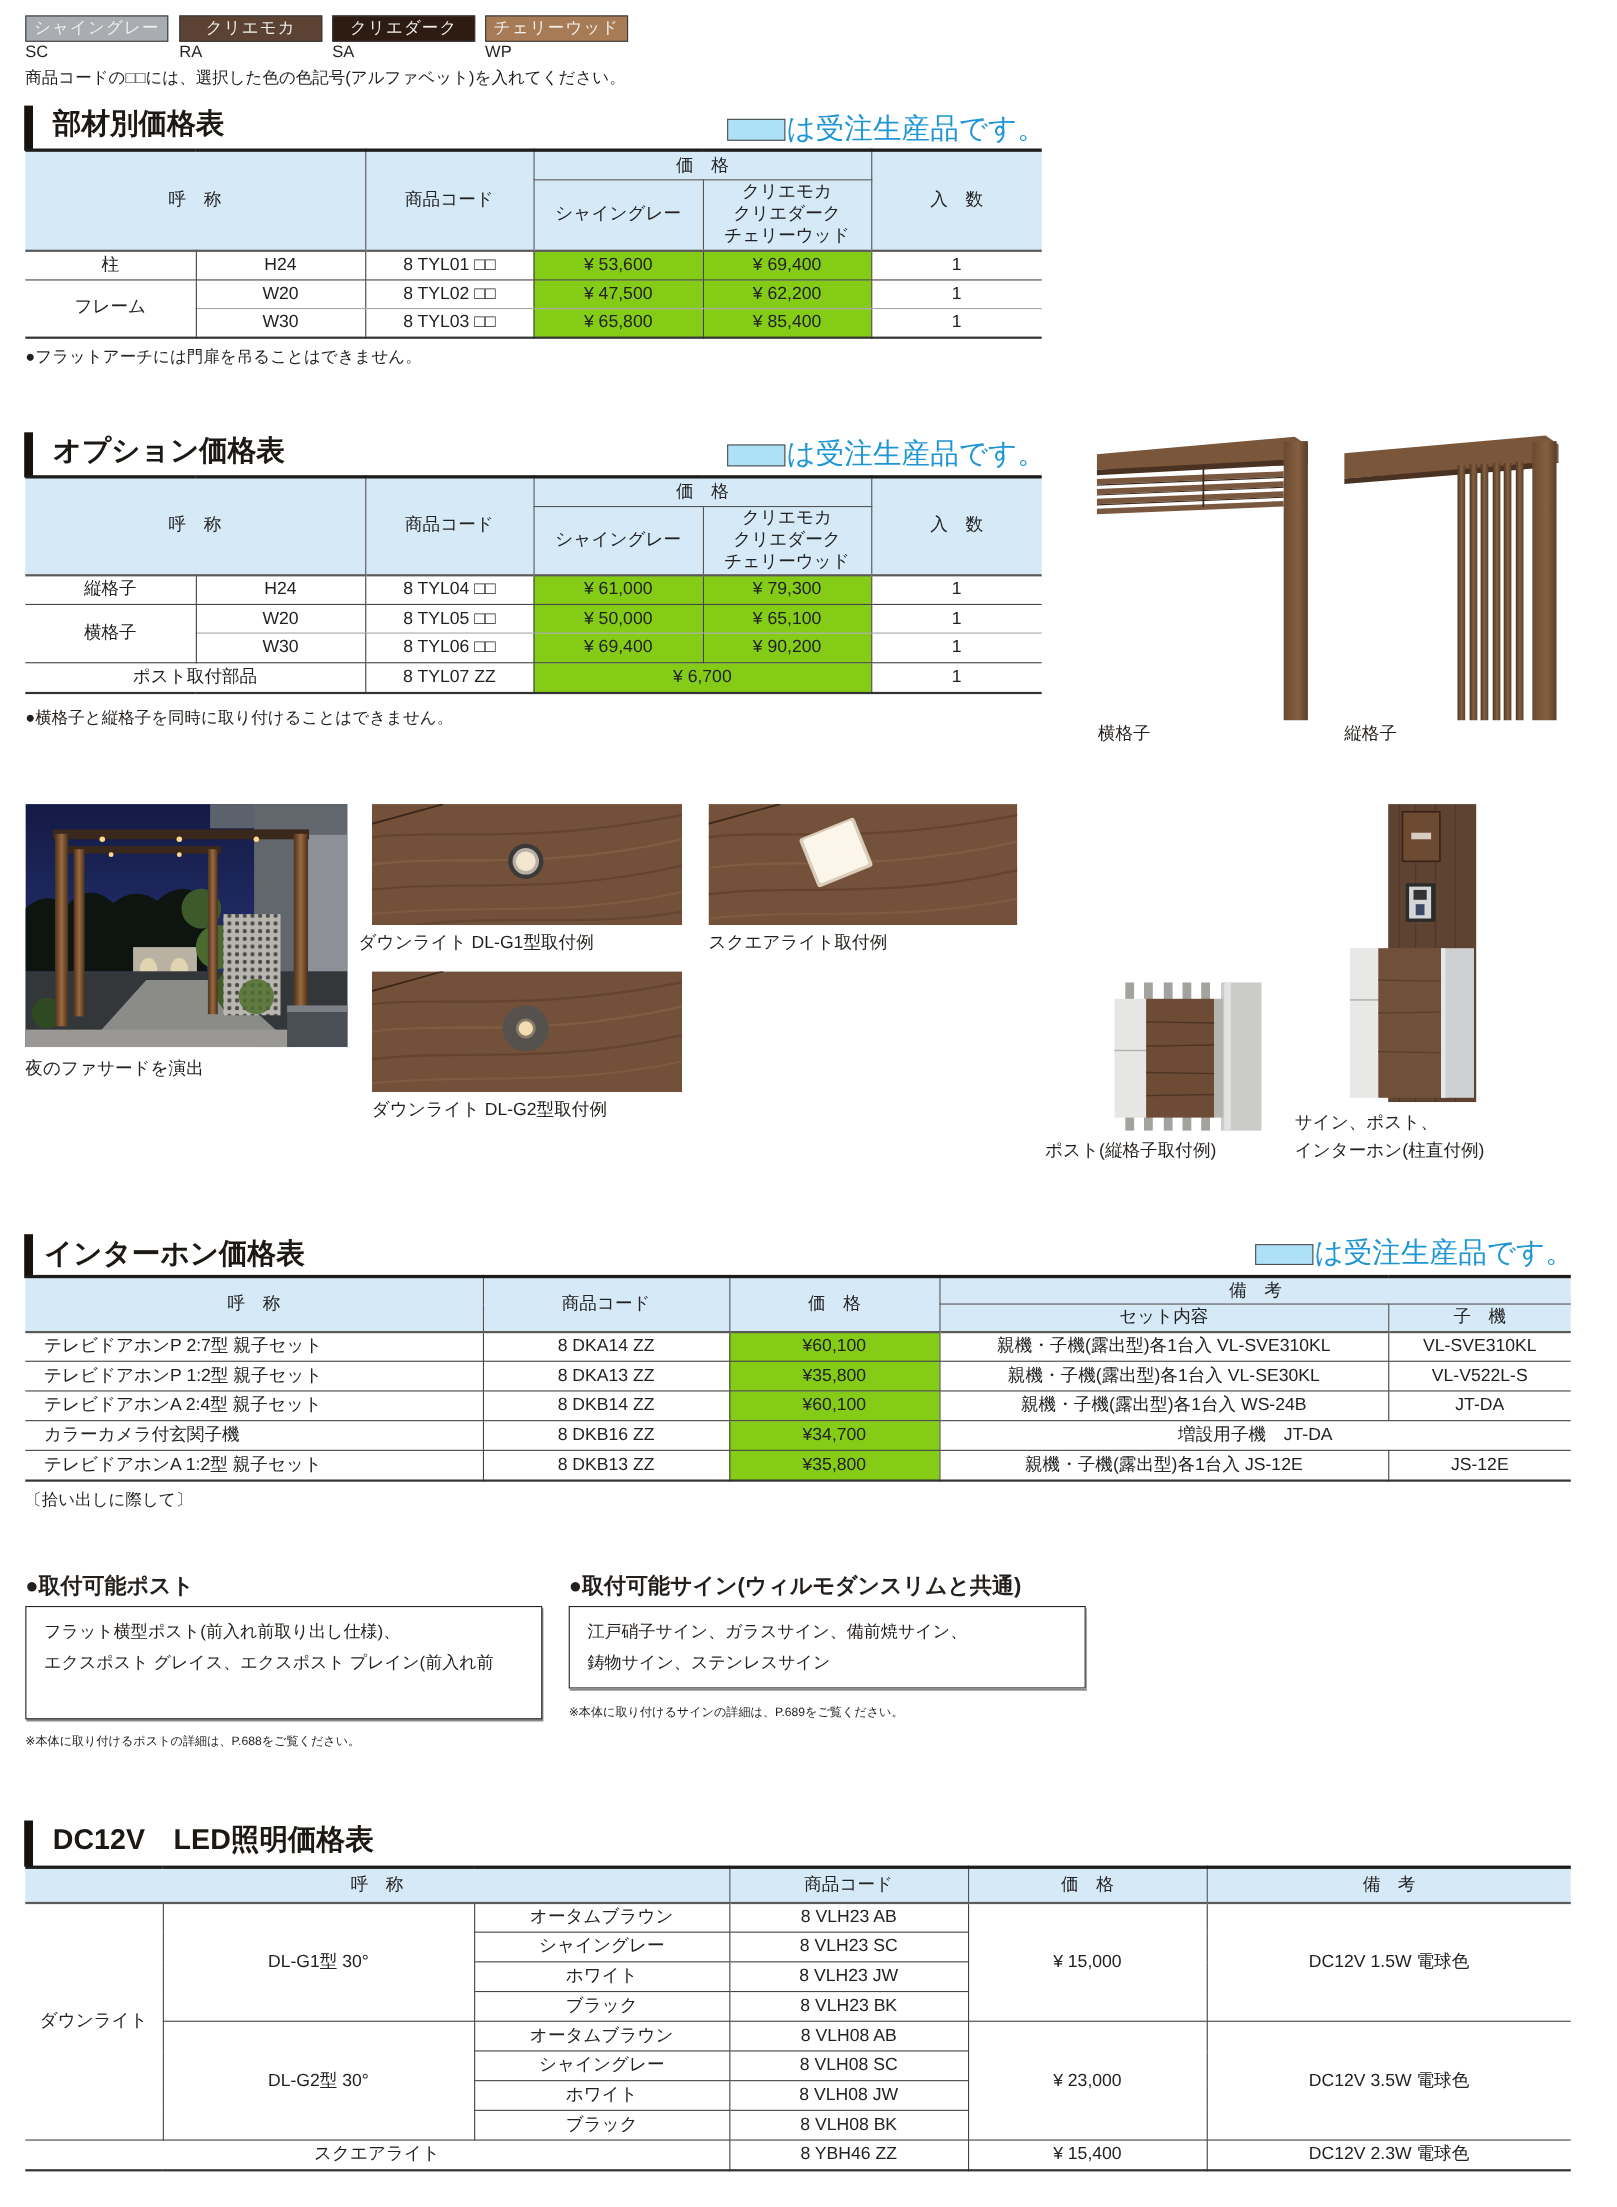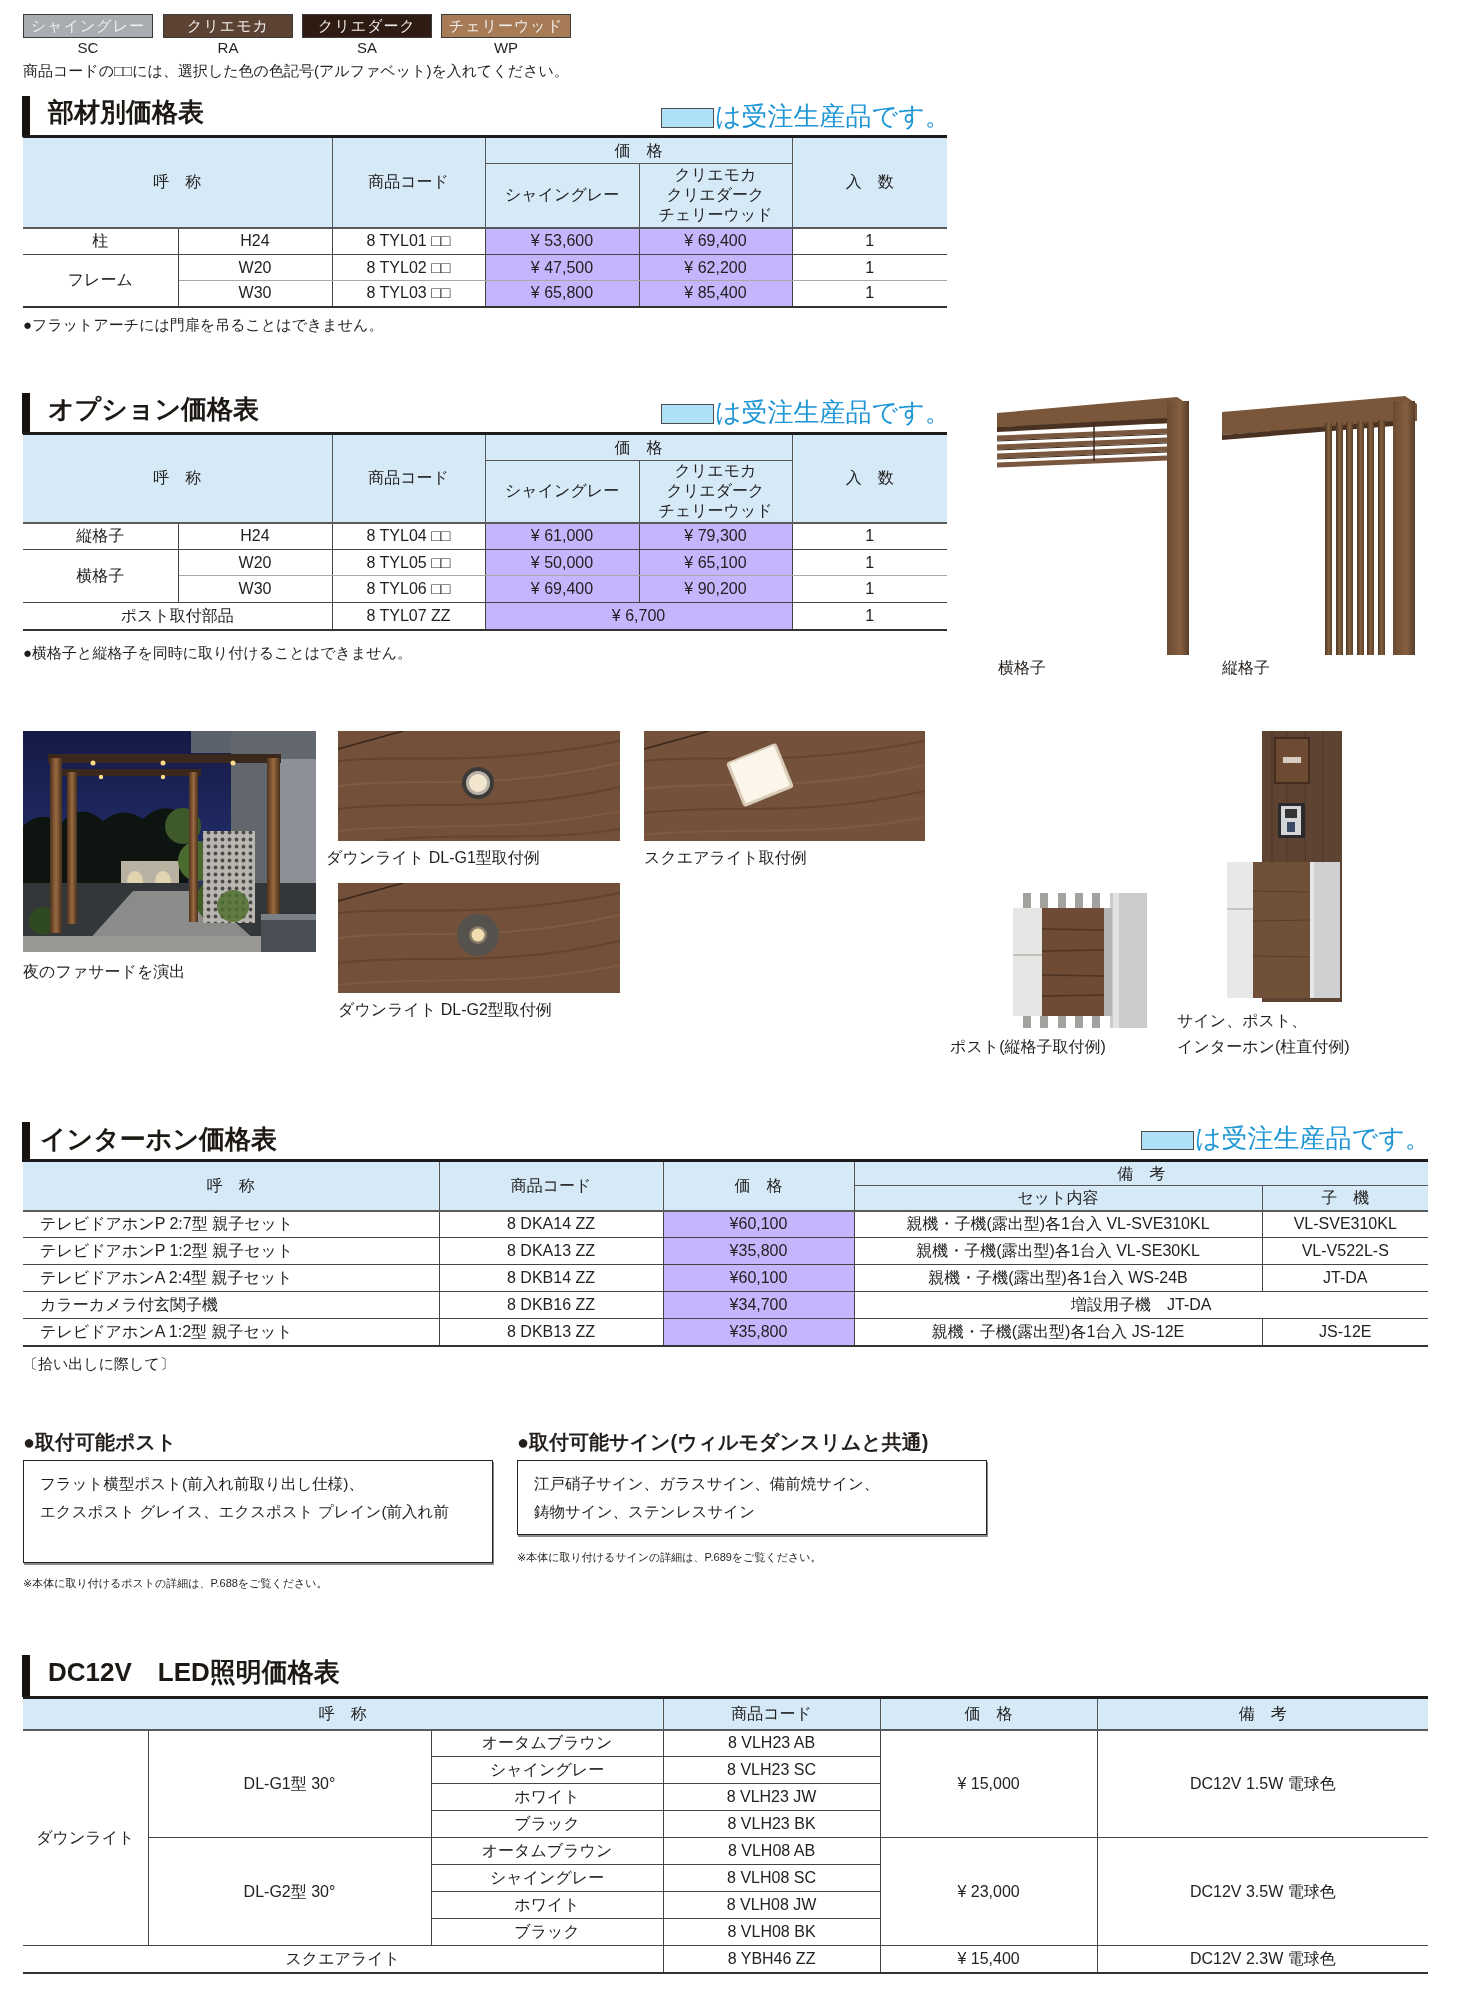--- a/index.html
+++ b/index.html
@@ -1,33 +1,33 @@
 <!DOCTYPE html>
 <html><head>
 <meta charset="utf-8">
 <style>
 *{box-sizing:border-box}
 body{margin:0;background:#fff}
 #page{position:relative;width:1470px;height:2006px;overflow:hidden;background:#fff;font-family:"Liberation Sans","DejaVu Sans",sans-serif;color:#231f1c}
 .a{position:absolute}
 .sw{position:absolute;top:14px;width:130px;height:24px;border:1.5px solid #3a3a3a;color:#f1efec;font-size:15px;line-height:21px;text-align:center;letter-spacing:1px;white-space:nowrap;overflow:hidden}
-.swc{position:absolute;top:39px;width:130px;text-align:center;font-size:15px;line-height:18px}
+.swc{position:absolute;top:39px;width:130px;text-align:left;font-size:15px;line-height:18px}
 .note{position:absolute;left:23px;font-size:15px;line-height:20px;white-space:nowrap}
 .bar{position:absolute;left:22px;width:8px;background:#17120e}
 .title{position:absolute;font-size:26px;line-height:30px;font-weight:bold;white-space:nowrap;color:#1c1814}
 .lg-box{position:absolute;width:53px;height:20px;background:#aee0f7;border:1.5px solid #4d4d4d}
 .lg-text{position:absolute;font-size:26px;line-height:30px;color:#1e96d6;white-space:nowrap}
 table.t{position:absolute;border-collapse:collapse;table-layout:fixed;font-size:16px;color:#222;border-top:3px solid #1c1c1c;border-bottom:2px solid #333}
 table.t th{background:#d6e9f7;font-weight:normal;border:1px solid #555;padding:0;text-align:center;line-height:20px;white-space:nowrap}
 table.t td{border:1px solid #444;padding:0;text-align:center;white-space:nowrap;line-height:20px}
 table.t thead tr.hb th{border-bottom:2px solid #5a5a5a}
 table.t thead tr.hb1 th.hb{border-bottom:2px solid #5a5a5a}
 table.t .nl{border-left:none}
 table.t .nr{border-right:none}
-table.t .oc{background:#c4b5fd}
+table.t .oc{background:#84cc16}
 table.t td.lb{border-bottom-color:#a8a8a8}
 table.t td.lt{border-top-color:#a8a8a8}
 table.t td.left{text-align:left;padding-left:17px}
 .ln{display:block;line-height:20px}
 .cap{position:absolute;font-size:16px;line-height:20px;white-space:nowrap}
 .box{position:absolute;border:1.5px solid #222;box-shadow:1px 2px 0 #8a8a8a;padding:9px 0 0 16px;font-size:15.5px;line-height:27.5px;white-space:nowrap}
 .sub{position:absolute;font-size:20px;line-height:26px;font-weight:bold;white-space:nowrap}
 .small{position:absolute;font-size:11px;line-height:20px;white-space:nowrap}
 </style>
 </head>

